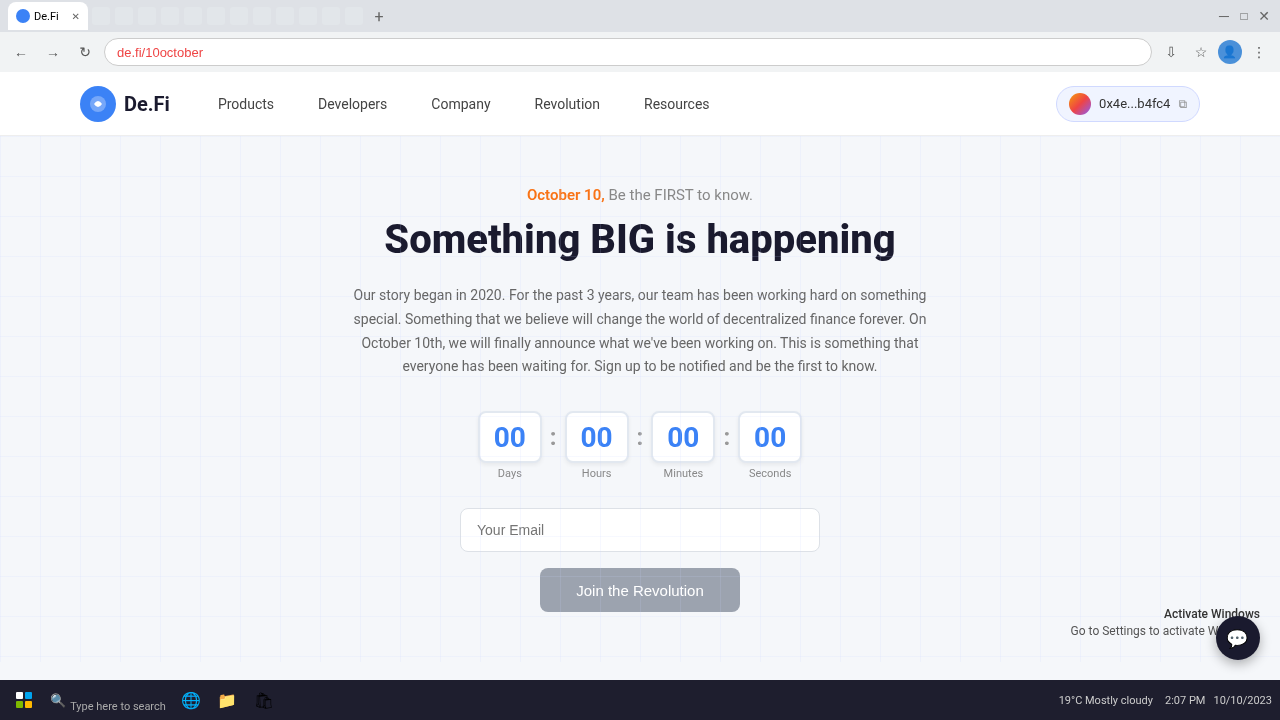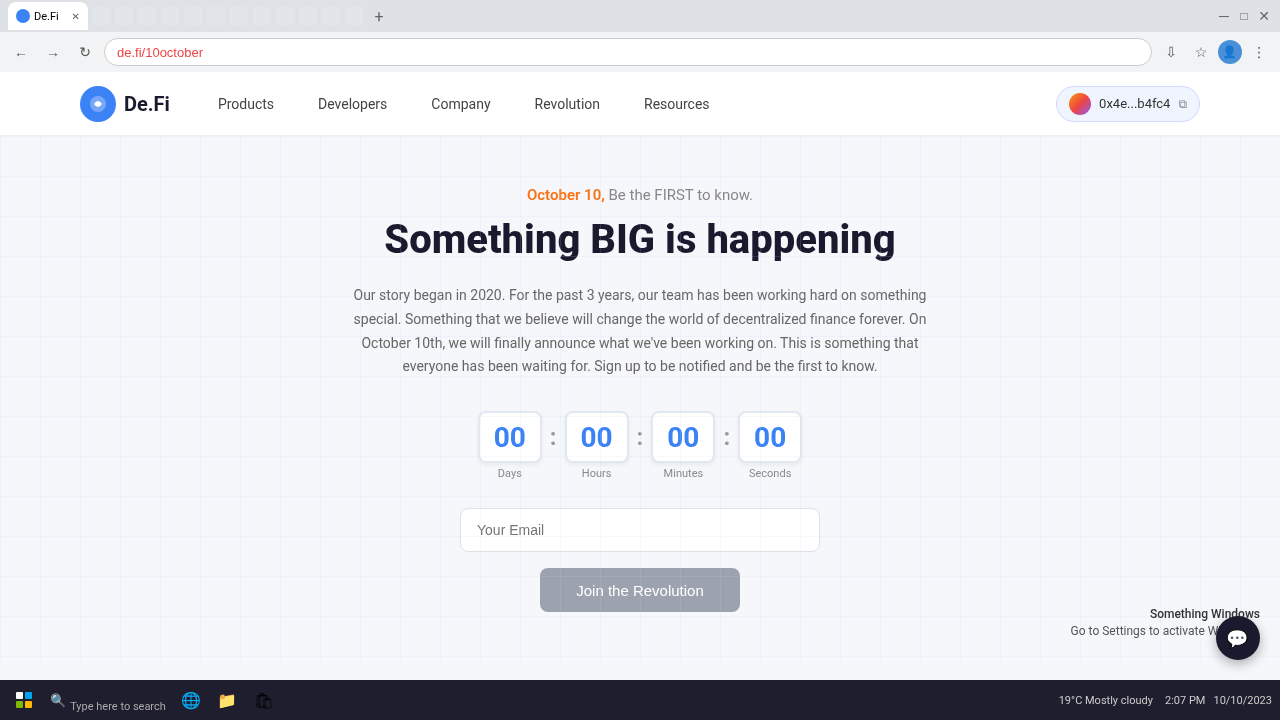--- a/index.html
+++ b/index.html
@@ -531,21 +531,21 @@
   <div class="promo-section">
     <p class="promo-title">
       <span>🔥 For the first </span><span class="promo-highlight">1,000 users</span><span> 🔥</span>
     </p>
 
   </div>
 
 </div>
 
 <div class="activate-watermark">
-  <div class="line1">Something Windows</div>
+  <div class="line1">Activate Windows</div>
   <div class="line2">Go to Settings to activate Windows.</div>
 </div>
 
 <div class="chat-btn">
   <span>💬</span>
 </div>
 
 <div class="taskbar">
   <div class="taskbar-start">
     <svg viewBox="0 0 18 18" fill="white">

